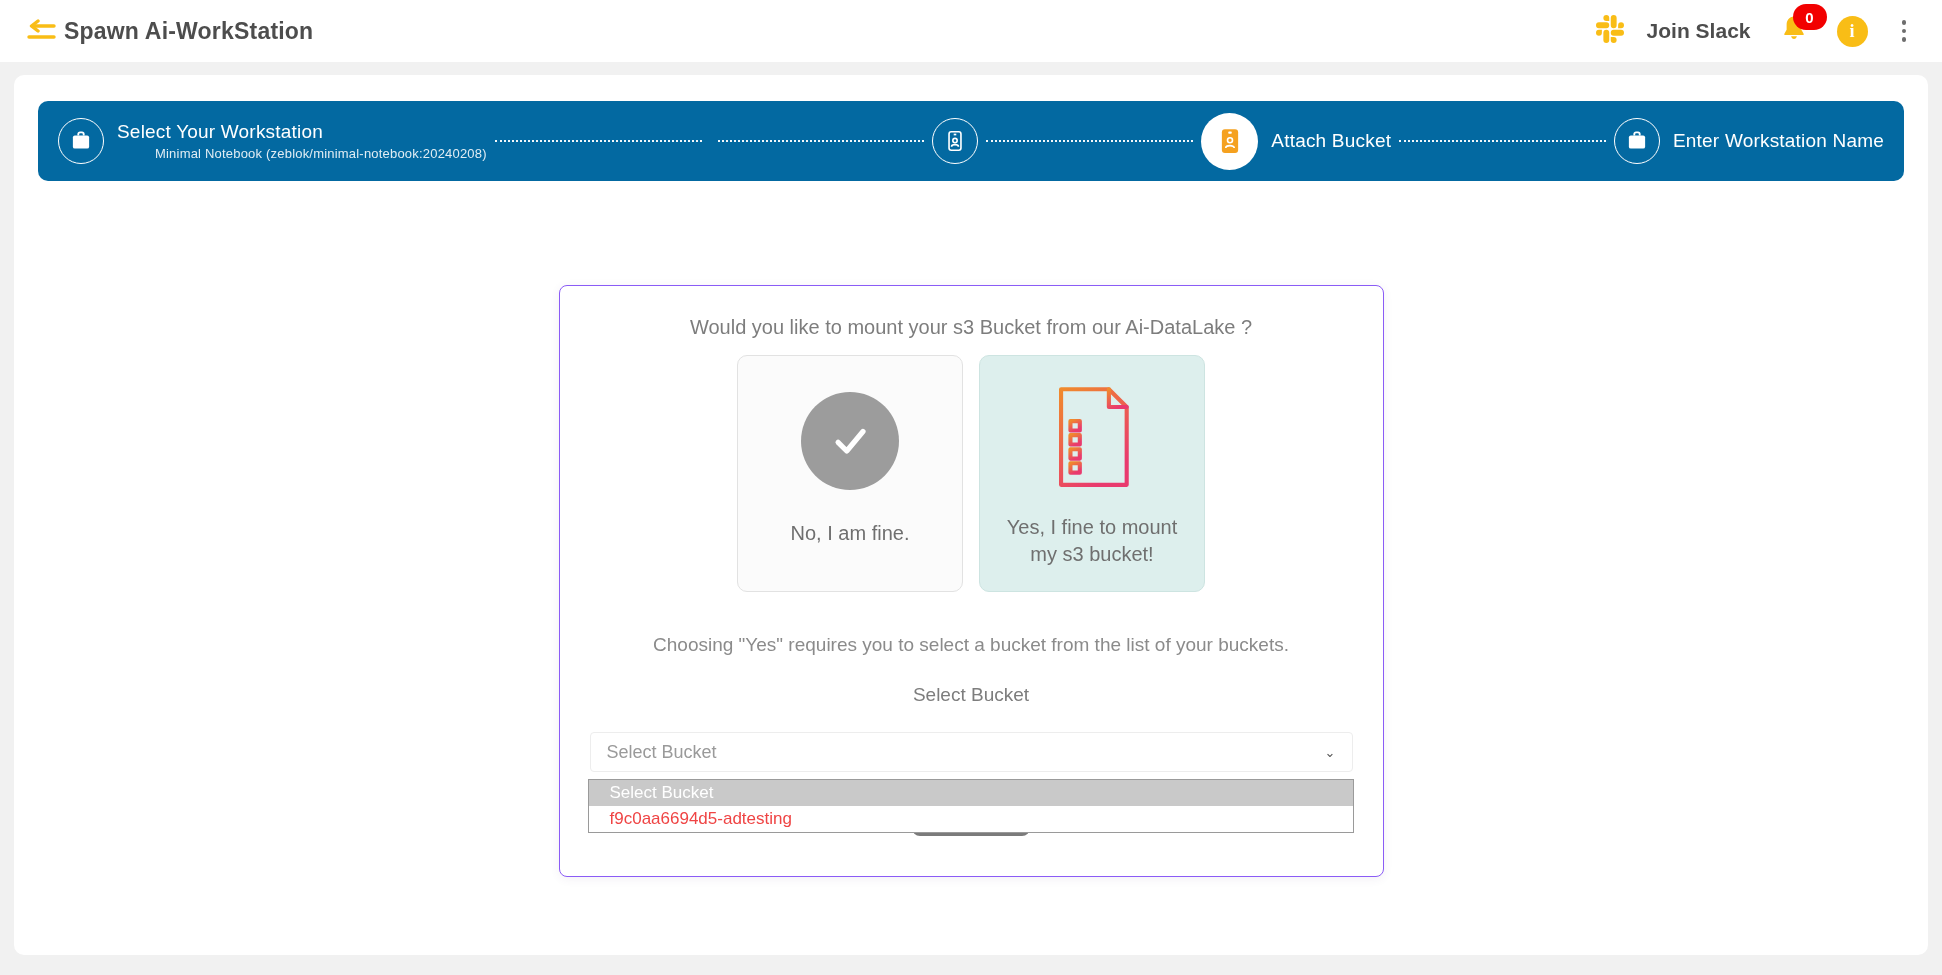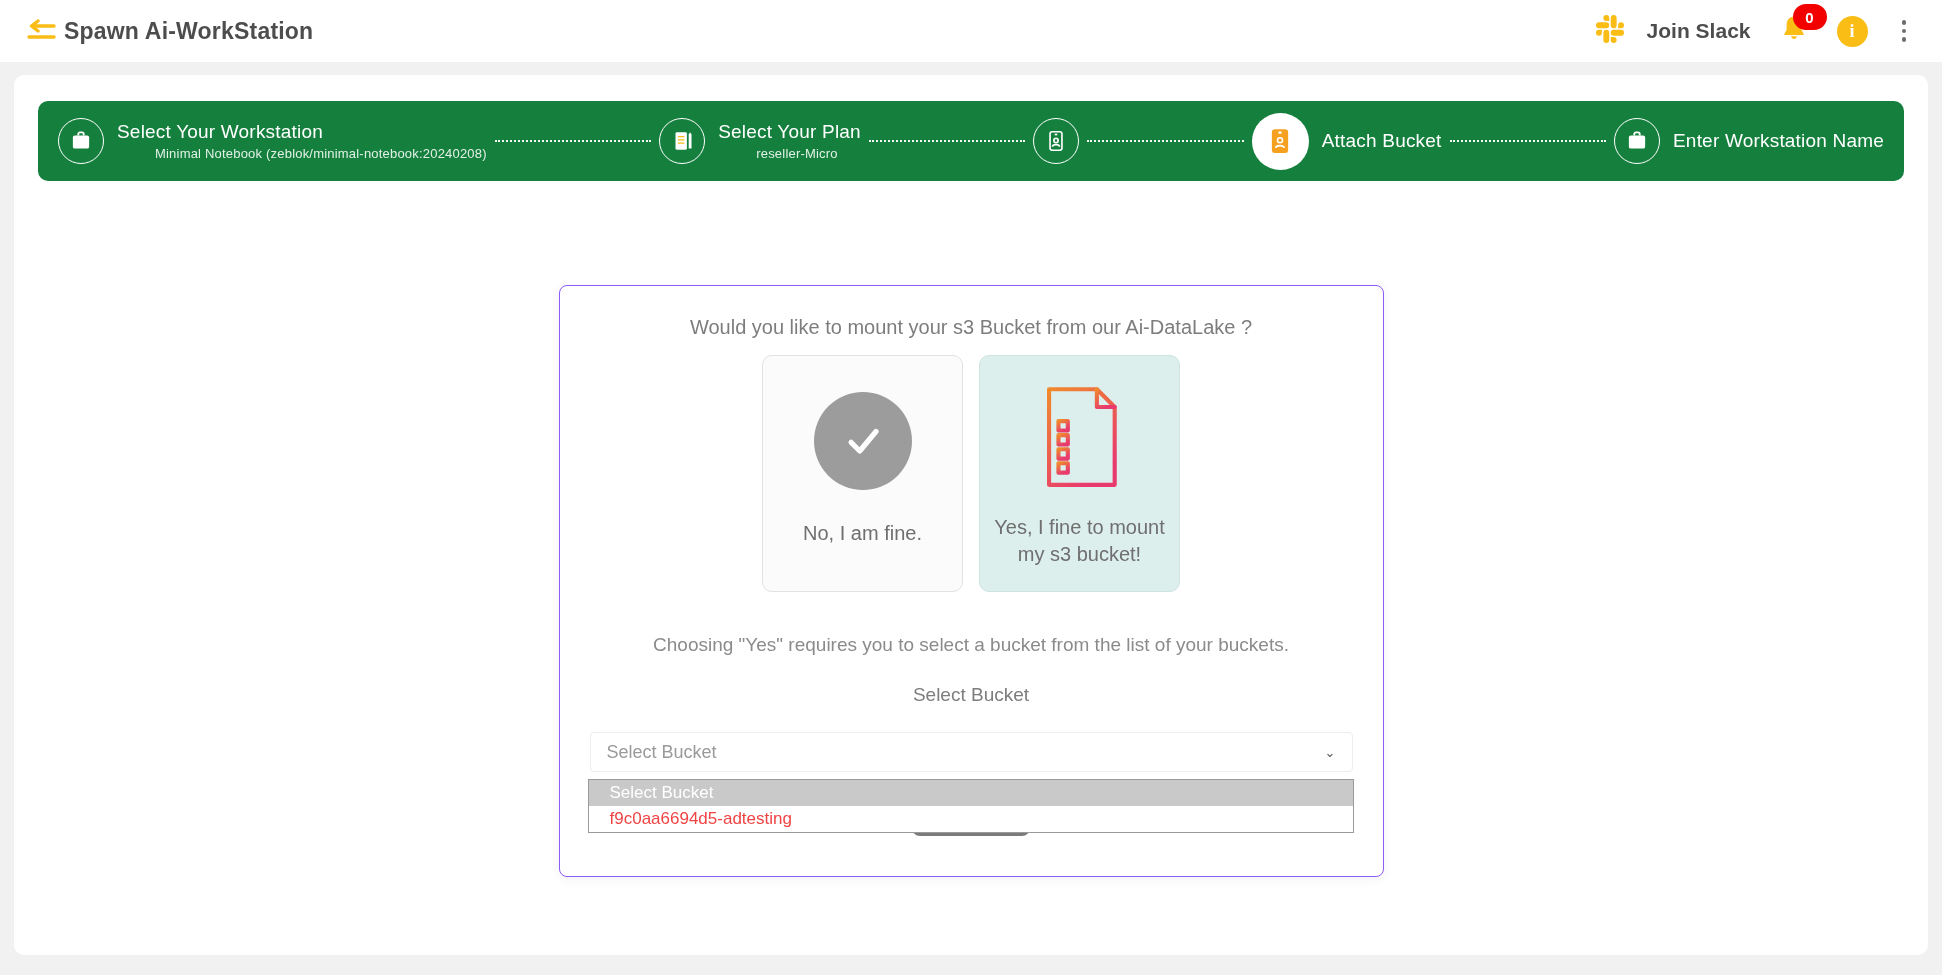--- a/index.html
+++ b/index.html
@@ -39,21 +39,21 @@
   .kebab span { width:4.5px; height:4.5px; border-radius:50%; background:#6d6d6d; }
 
   
   .container {
     margin:13px 14px; background:#fff; border-radius:10px;
     height:880px; padding-top:26px;
   }
 
   
   .stepper {
-    margin:0 24px; height:80px; background:#15803d; border-radius:10px;
+    margin:0 24px; height:80px; background:#0369a1; border-radius:10px;
     display:flex; align-items:center; padding:0 20px;
   }
   .step { display:flex; align-items:center; gap:13px; flex:none; }
   .step-circle {
     width:46px; height:46px; border:1.6px solid #fff; border-radius:50%;
     display:flex; align-items:center; justify-content:center; flex:none;
   }
   .step.active .step-circle { width:57px; height:57px; background:#fff; border:none; }
   .step-label { font-size:19px; color:#fff; letter-spacing:.2px; }
   .step-sub { font-size:13px; color:rgba(255,255,255,.88); margin-top:3px; letter-spacing:.2px;margin-left:38px; }
@@ -62,21 +62,21 @@
   
   .panel {
     width:825px; margin:104px auto 0; background:#fff;
     border:1px solid #8b5cf6; border-radius:8px;
     box-shadow:0 2px 10px rgba(90,70,130,.08);
     padding:30px 30px 40px; text-align:center; position:relative;
   }
   .question { font-size:20px; color:#7d7d7d; }
   .options { display:flex; justify-content:center; gap:16px; margin-top:16px; }
   .option-card {
-    width:201px; min-height:237px; border-radius:10px; cursor:pointer;
+    width:226px; min-height:237px; border-radius:10px; cursor:pointer;
     display:flex; flex-direction:column; align-items:center; padding:24px 14px 14px;
   }
   .option-no  { background:#fbfbfb; border:1px solid #e2e2e2; }
   .option-yes { background:#ddefed; border:1px solid #cde4e1; }
   .check-circle {
     width:98px; height:98px; border-radius:50%; background:#9c9c9c;
     display:flex; align-items:center; justify-content:center; margin:12px 0 30px;
   }
   .doc-icon-wrap { margin:2px 0 18px; }
   .option-label { font-size:20px; color:#6f6f6f; line-height:1.35; }
@@ -154,33 +154,20 @@
           <rect x="4.5" y="7" width="15" height="12" rx="1.8" fill="#fff"></rect>
         </svg>
       </div>
       <div class="step-text">
         <div class="step-label">Select Your Workstation</div>
         <div class="step-sub">Minimal Notebook (zeblok/minimal-notebook:20240208)</div>
       </div>
     </div>
     <div class="connector"></div>
 
-    <div class="step">
-      <div class="step-circle">
-        <svg width="26" height="26" viewBox="0 0 24 24">
-          <rect x="6" y="4" width="10.5" height="16" rx="1.2" fill="#fff"></rect>
-          <path d="M8.2 8 h6 M8.2 11 h6 M8.2 14 h6" stroke="#f9bd16" stroke-width="1.2"></path>
-          <path d="M18.2 19 V6 l1.3-2 1.3 2 v13 z" fill="#fff"></path>
-        </svg>
-      </div>
-      <div class="step-text">
-        <div class="step-label">Select Your Plan</div>
-        <div class="step-sub">reseller-Micro</div>
-      </div>
-    </div>
     <div class="connector"></div>
 
     <div class="step">
       <div class="step-circle">
         <svg width="26" height="26" viewBox="0 0 24 24" fill="none" stroke="#fff" stroke-width="1.5">
           <rect x="6.5" y="3.5" width="11" height="17" rx="2"></rect>
           <rect x="10.8" y="5.2" width="2.4" height="1.6" fill="#fff" stroke="none"></rect>
           <circle cx="12" cy="11.6" r="2"></circle>
           <path d="M8.8 17.2 c0-2.4 6.4-2.4 6.4 0"></path>
         </svg>

